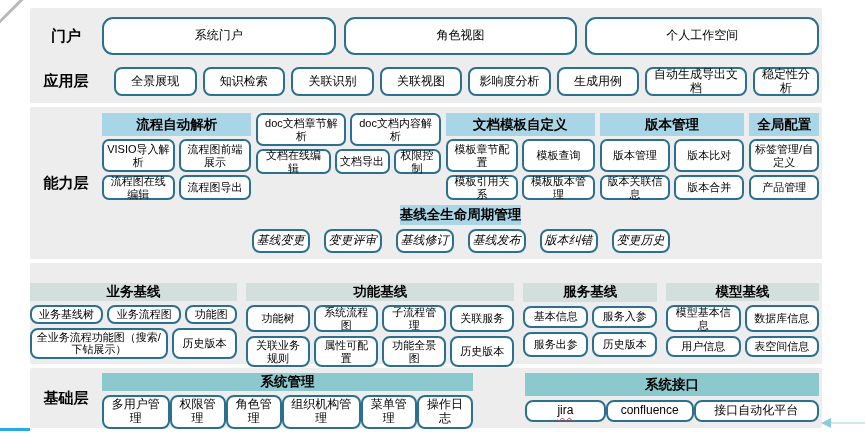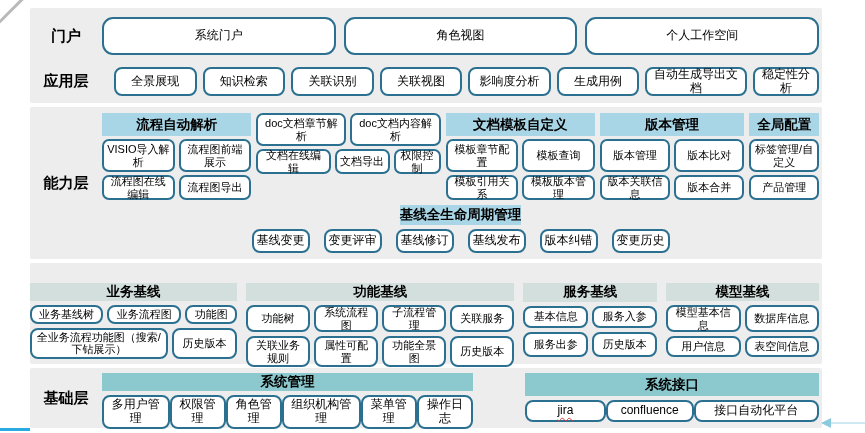--- a/index.html
+++ b/index.html
@@ -35,21 +35,21 @@
   #band-cap .band-content{display:flex;flex-direction:column;padding:6px 3px 6px 0;align-items:center;}
   .cap-groups{display:flex;gap:5px;}
   .cap-group{display:flex;flex-direction:column;gap:3px;min-width:0;}
   .cap-group .hdr{height:23px;}
   .btn-row{display:flex;gap:4px;min-width:0;}
   .cap-r1{height:33px;}
   .cap-r2{height:25px;}
   .btn-row .btn{flex:1;min-width:0;}
   .baseline-hdr{height:21px;margin-top:5px;}
   .baseline-row{display:flex;gap:14px;height:25px;margin-top:4px;}
-  .baseline-row .btn{flex:1;}
+  .baseline-row .btn{flex:1;font-style:italic;}
 
   
   #band-knw{top:263px;height:101px;}
   #band-knw .band-content{display:flex;gap:9px;padding:20px 3px 7px 0;}
   .knw-group{display:flex;flex-direction:column;gap:4px;min-width:0;}
   .knw-group .hdr{height:23px;}
   .knw-r1{height:27px;}
   .knw-r2{height:31px;}
   .knw-group .btn{font-size:11px;}
 

